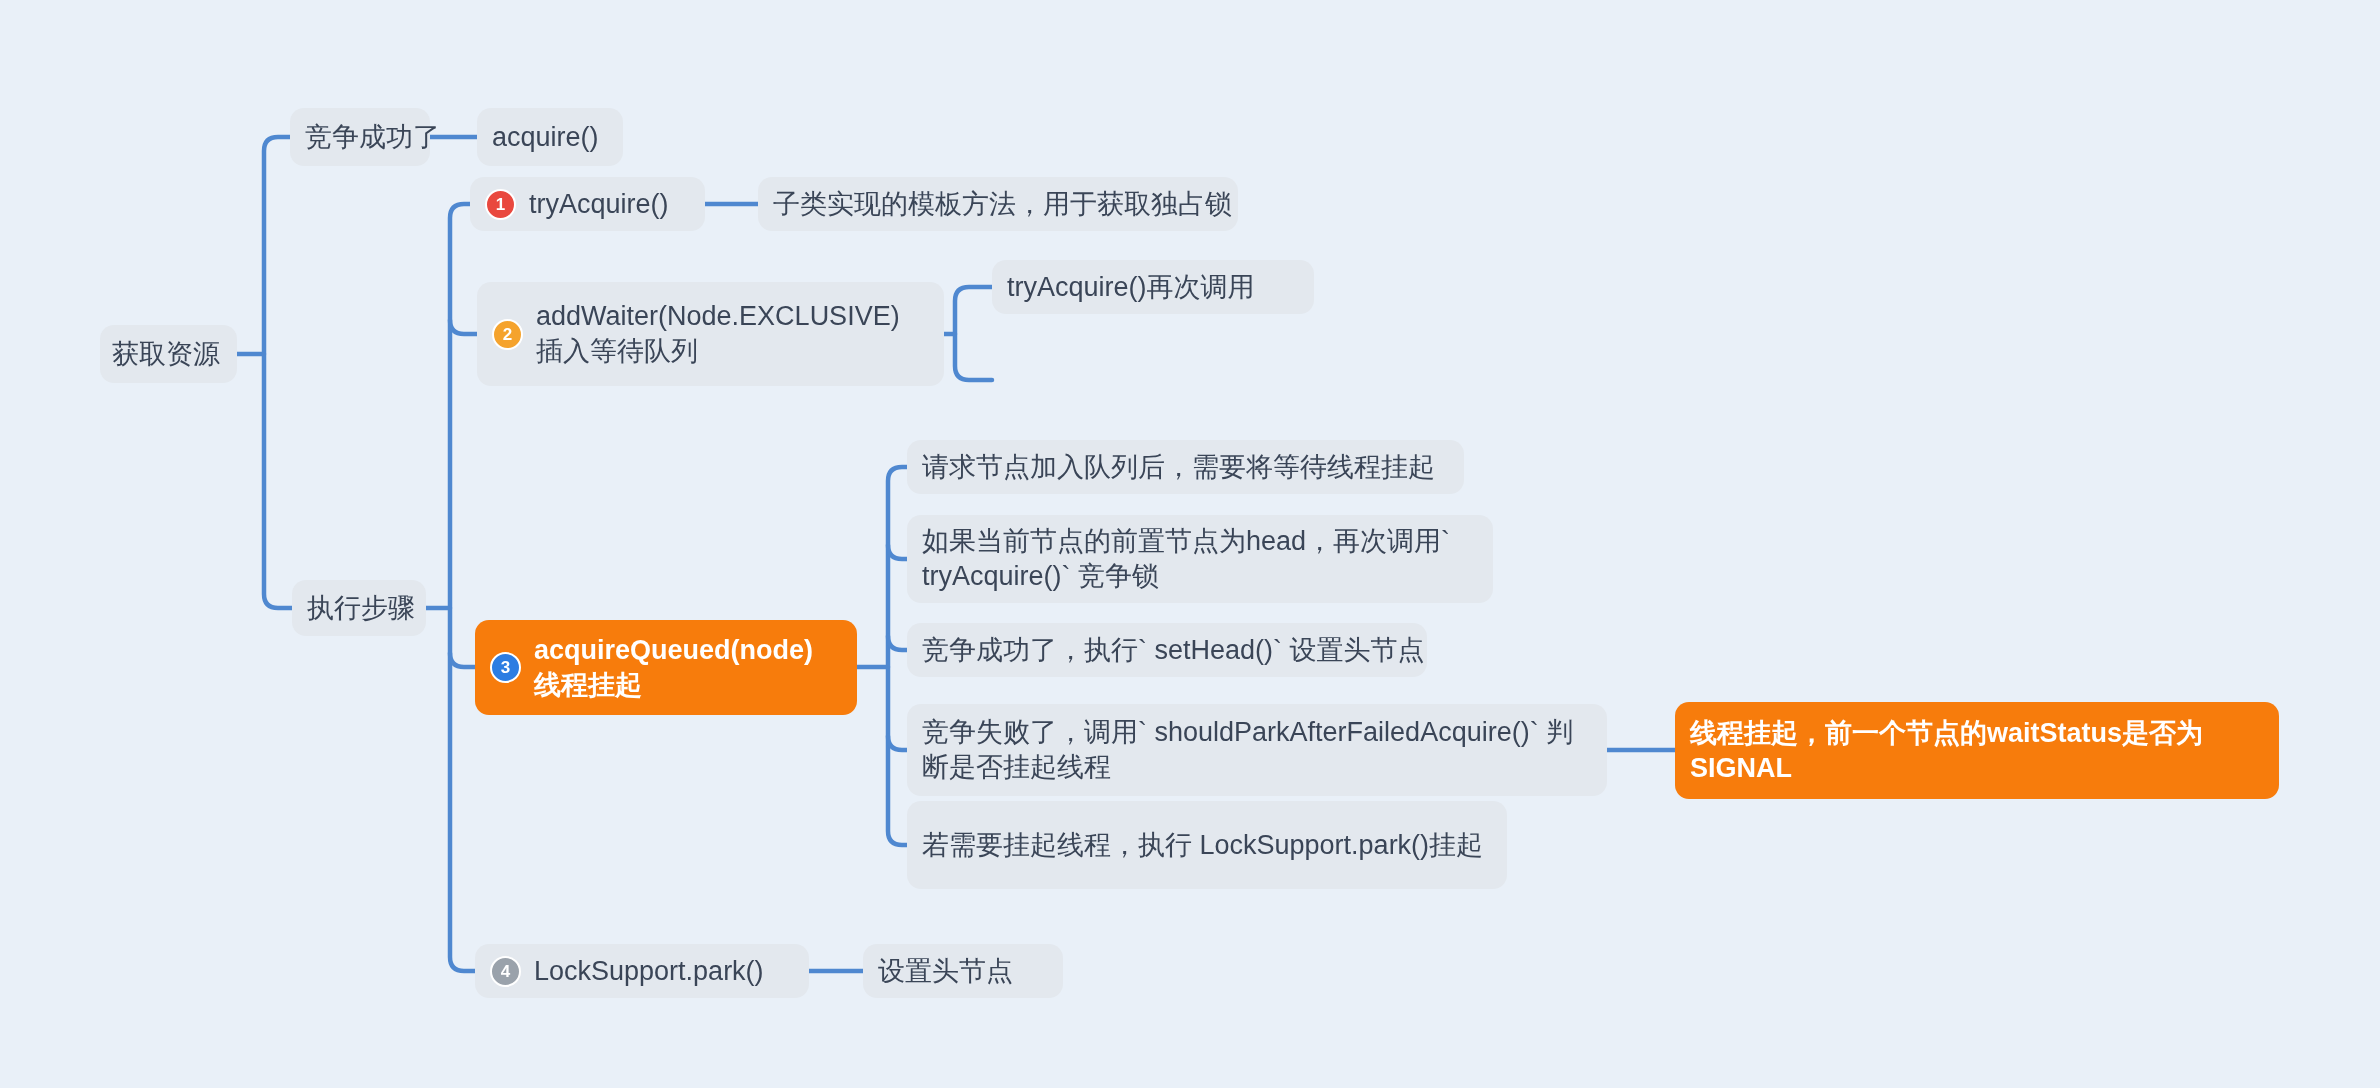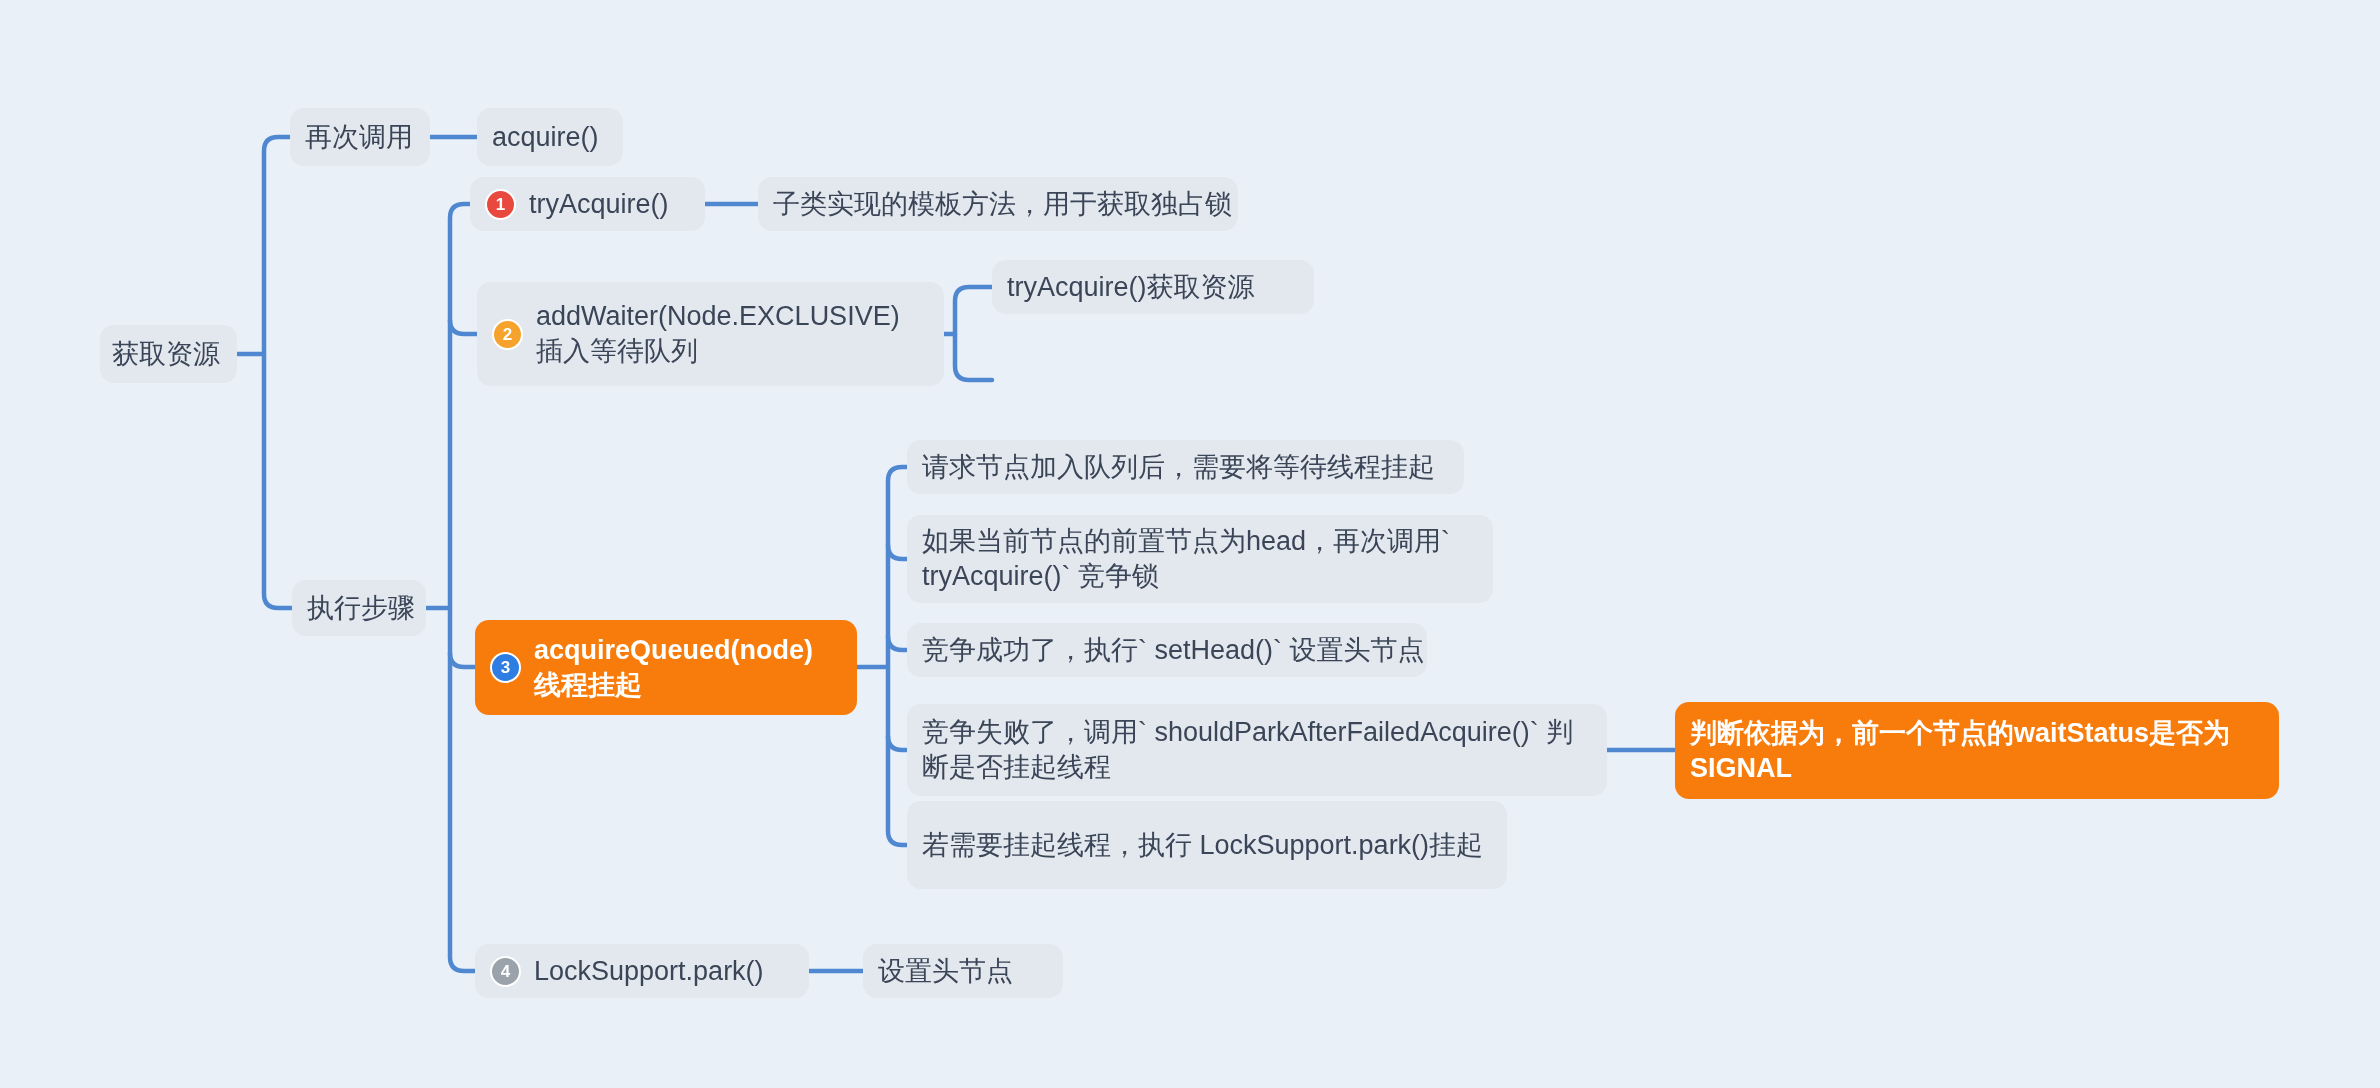--- a/index.html
+++ b/index.html
@@ -62,21 +62,21 @@
     <path class="wire" d="M888 736 Q888 750 902 750 H907"></path>
     <path class="wire" d="M1607 750 H1675"></path>
     <path class="wire" d="M809 971 H863"></path>
   </svg>
 
   <div class="node" style="left:100px;top:325px;width:137px;height:58px;padding:0 12px;">
     <span class="txt">获取资源</span>
   </div>
 
   <div class="node" style="left:290px;top:108px;width:140px;height:58px;">
-    <span class="txt">再次调用</span>
+    <span class="txt">竞争成功了</span>
   </div>
 
   <div class="node" style="left:477px;top:108px;width:146px;height:58px;text-align:right;">
     <span class="txt">acquire()</span>
   </div>
 
   <div class="node" style="left:292px;top:580px;width:134px;height:56px;">
     <span class="txt">执行步骤</span>
   </div>
 
@@ -91,21 +91,21 @@
 
   <div class="node" style="left:477px;top:282px;width:467px;height:104px;">
     <span class="badge b2">2</span>
     <span class="txt">
       <span class="line">addWaiter(Node.EXCLUSIVE)</span>
       <span class="line">插入等待队列</span>
     </span>
   </div>
 
   <div class="node" style="left:992px;top:260px;width:322px;height:54px;">
-    <span class="txt">tryAcquire()获取资源</span>
+    <span class="txt">tryAcquire()再次调用</span>
   </div>
 
 
   <div class="node orange" style="left:475px;top:620px;width:382px;height:95px;">
     <span class="badge b3">3</span>
     <span class="txt">
       <span class="line">acquireQueued(node)</span>
       <span class="line">线程挂起</span>
     </span>
   </div>
@@ -120,21 +120,21 @@
 
   <div class="node wrap" style="left:907px;top:704px;width:700px;height:92px;">
     <span class="txt">竞争失败了，调用` shouldParkAfterFailedAcquire()` 判断是否挂起线程</span>
   </div>
 
   <div class="node" style="left:907px;top:623px;width:520px;height:54px;">
     <span class="txt">竞争成功了，执行` setHead()` 设置头节点</span>
   </div>
 
   <div class="node orange wrap" style="left:1675px;top:702px;width:604px;height:97px;">
-    <span class="txt">判断依据为，前一个节点的waitStatus是否为SIGNAL</span>
+    <span class="txt">线程挂起，前一个节点的waitStatus是否为SIGNAL</span>
   </div>
 
   <div class="node wrap" style="left:907px;top:801px;width:600px;height:88px;">
     <span class="txt">若需要挂起线程，执行 LockSupport.park()挂起</span>
   </div>
 
   <div class="node" style="left:475px;top:944px;width:334px;height:54px;">
     <span class="badge b4">4</span>
     <span class="txt">LockSupport.park()</span>
   </div>

